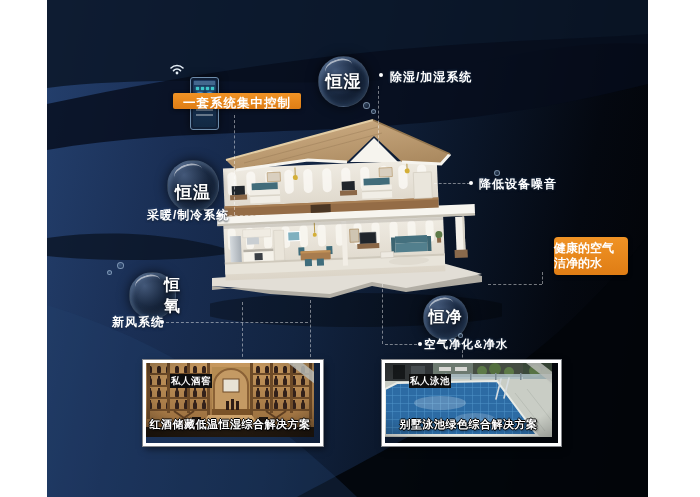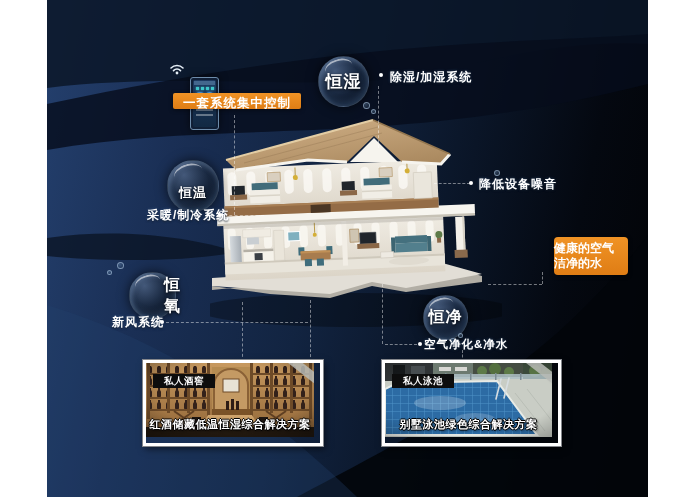--- a/index.html
+++ b/index.html
@@ -49,22 +49,22 @@
   .phone .ph-icons{display:flex;justify-content:center;gap:2px;margin-bottom:2px;}
   .phone .ph-icons i{width:3px;height:3px;background:#3ec6c9;box-shadow:0 0 2px #3ec6c9;}
   .phone .ph-dials{display:flex;justify-content:space-around;margin:1px 2px;}
   .phone .ph-dials span{width:8px;height:8px;border-radius:50%;border:1.5px solid #4fa3e8;
     background:#0e2a4d;box-shadow:0 0 3px #4fa3e8;}
   .phone .ph-rows i{display:block;height:2px;background:rgba(255,255,255,.35);margin:2.5px 3px 0 3px;}
 
   
   .photo{position:absolute;border:3px solid #fff;box-shadow:0 0 0 1px #84878c, 2px 3px 7px rgba(0,0,0,.55);z-index:6;}
   .photo .body{position:relative;overflow:hidden;}
-  .ptag{position:absolute;left:7px;top:11px;background:#0d0d0d;color:#fff;font-weight:bold;
-    font-size:9.5px;line-height:12px;padding:1px 11px;letter-spacing:.5px;
+  .ptag{position:absolute;left:24px;top:11px;background:#0d0d0d;color:#fff;font-weight:bold;
+    font-size:9.5px;line-height:12px;padding:1px 1px;letter-spacing:.5px;
     font-family:"Liberation Serif",serif;z-index:3;}
   .pcap{position:absolute;left:0;right:0;bottom:5px;text-align:center;color:#fff;font-weight:bold;
     font-size:11px;font-family:"Liberation Serif",serif;letter-spacing:.5px;z-index:3;
     text-shadow:1px 0 0 #000,-1px 0 0 #000,0 1px 0 #000,0 -1px 0 #000,1px 1px 3px #000;}
   .ribbon{position:absolute;top:3px;right:-9px;width:36px;height:9px;background:#b9bbb6;
     transform:rotate(38deg);opacity:.85;z-index:3;}
 </style>
 </head>
 <body>
 
@@ -242,21 +242,21 @@
       <path d="M4.5,9.6 A5,5 0 0 1 11.5,9.6" fill="none" stroke="#e3ecf4" stroke-width="1.6" stroke-linecap="round"></path>
       <circle cx="8" cy="12" r="1.4" fill="#e3ecf4"></circle>
     </svg>
 
     <div class="ctrl-label" style="left:126px;">一套系统集中控制</div>
 
     <div class="bubble" style="left:271px;top:56px;width:49px;height:49px;">
       <span class="bl" style="font-size:17px;">恒湿</span>
     </div>
     <div class="bubble" style="left:120px;top:160px;width:50px;height:50px;">
-      <span class="bl" style="font-size:13px;margin-top:13px;">恒温</span>
+      <span class="bl" style="font-size:17px;margin-top:13px;">恒温</span>
     </div>
     <div class="bubble" style="left:82px;top:272px;width:45px;height:45px;">
       <span class="bl" style="font-size:16px;margin-left:40px;">恒氧</span>
     </div>
     <div class="bubble" style="left:376px;top:295px;width:43px;height:43px;">
       <span class="bl" style="font-size:16px;">恒净</span>
     </div>
 
     <span class="tinyb" style="left:316px;top:102px;width:5px;height:5px;"></span>
     <span class="tinyb" style="left:324px;top:109px;width:3px;height:3px;"></span>

